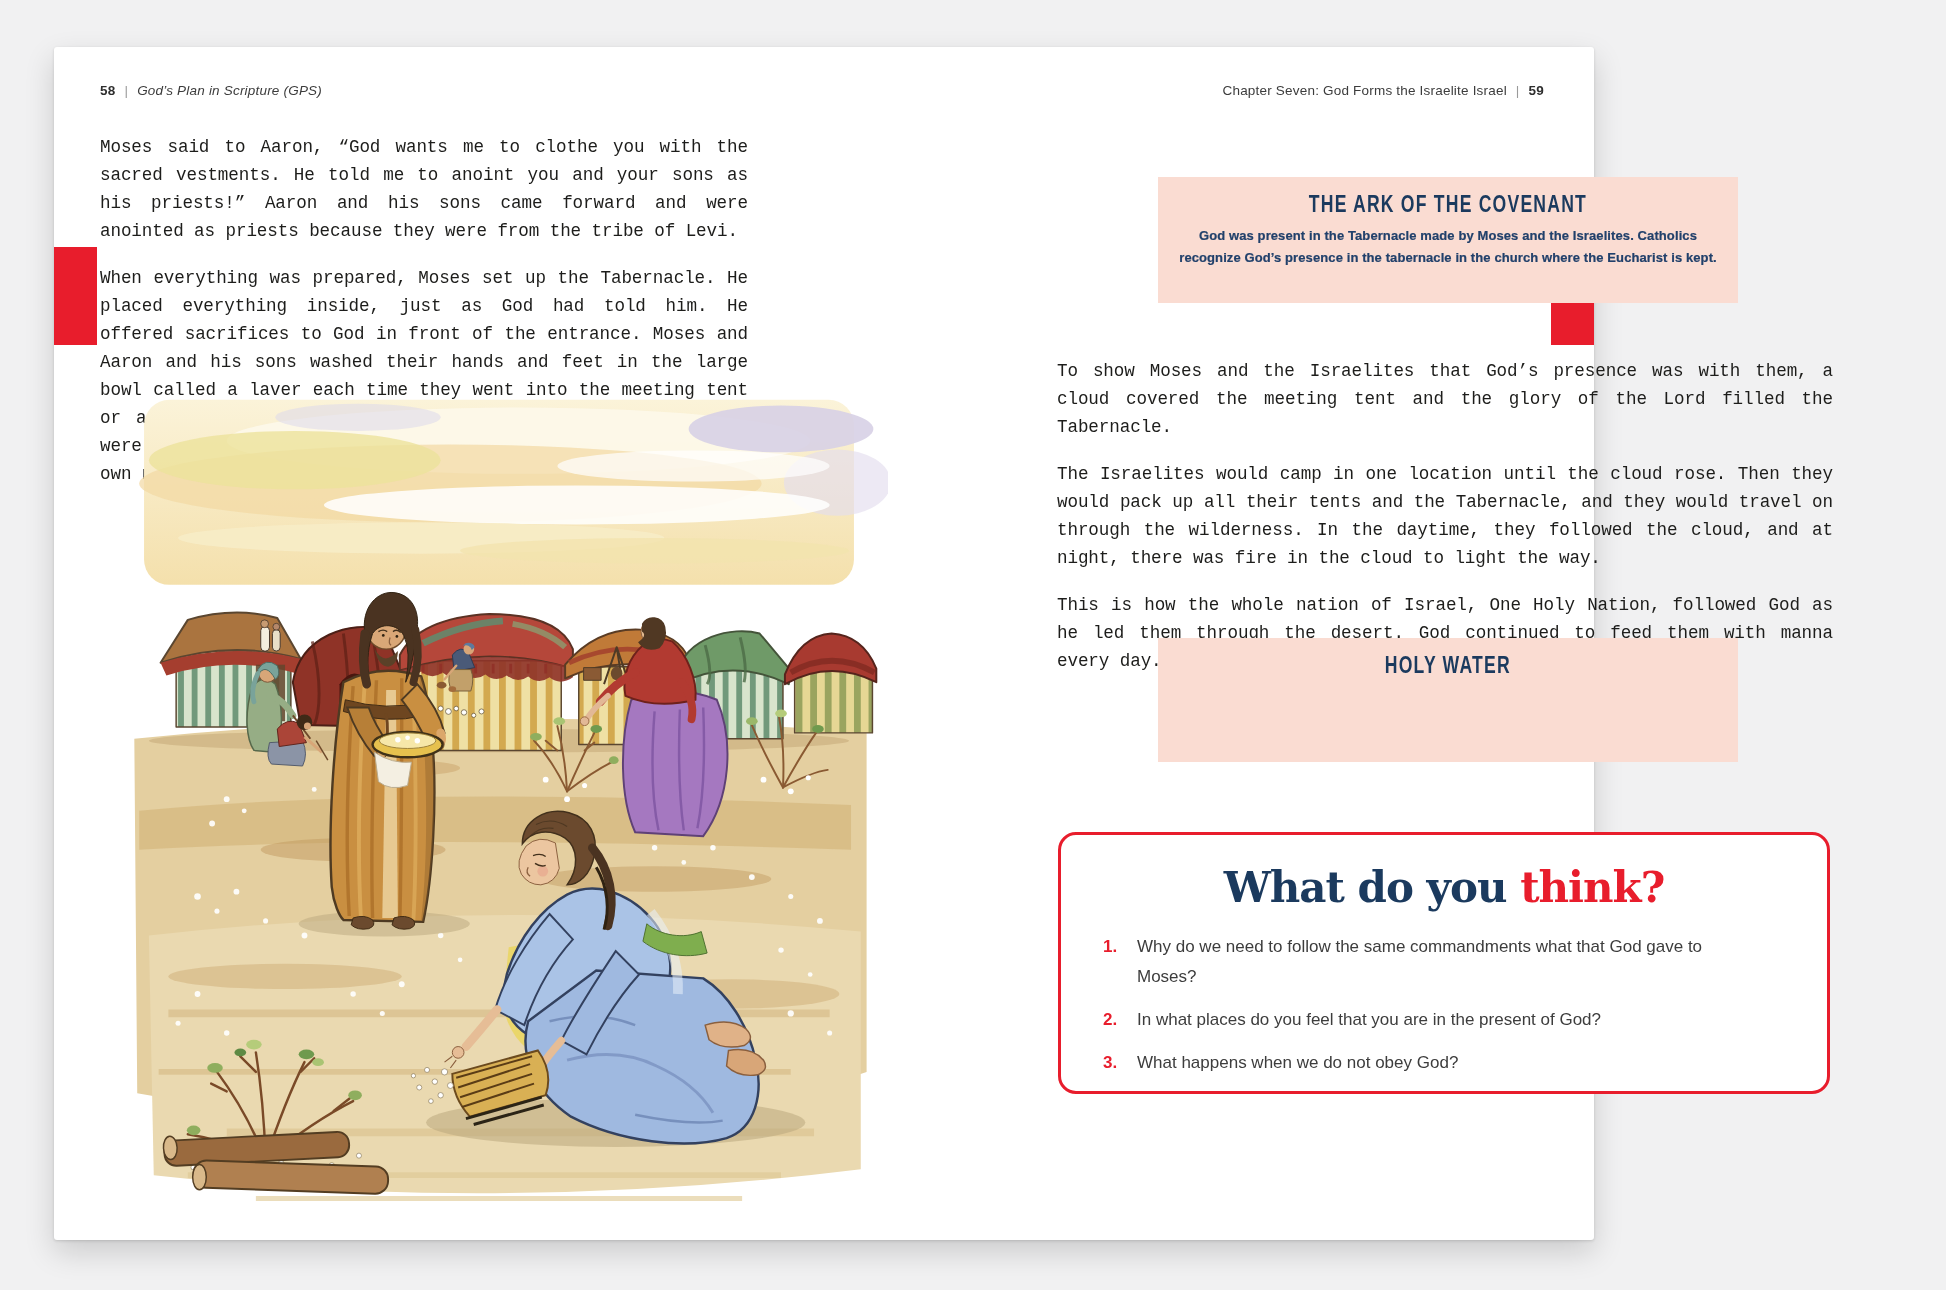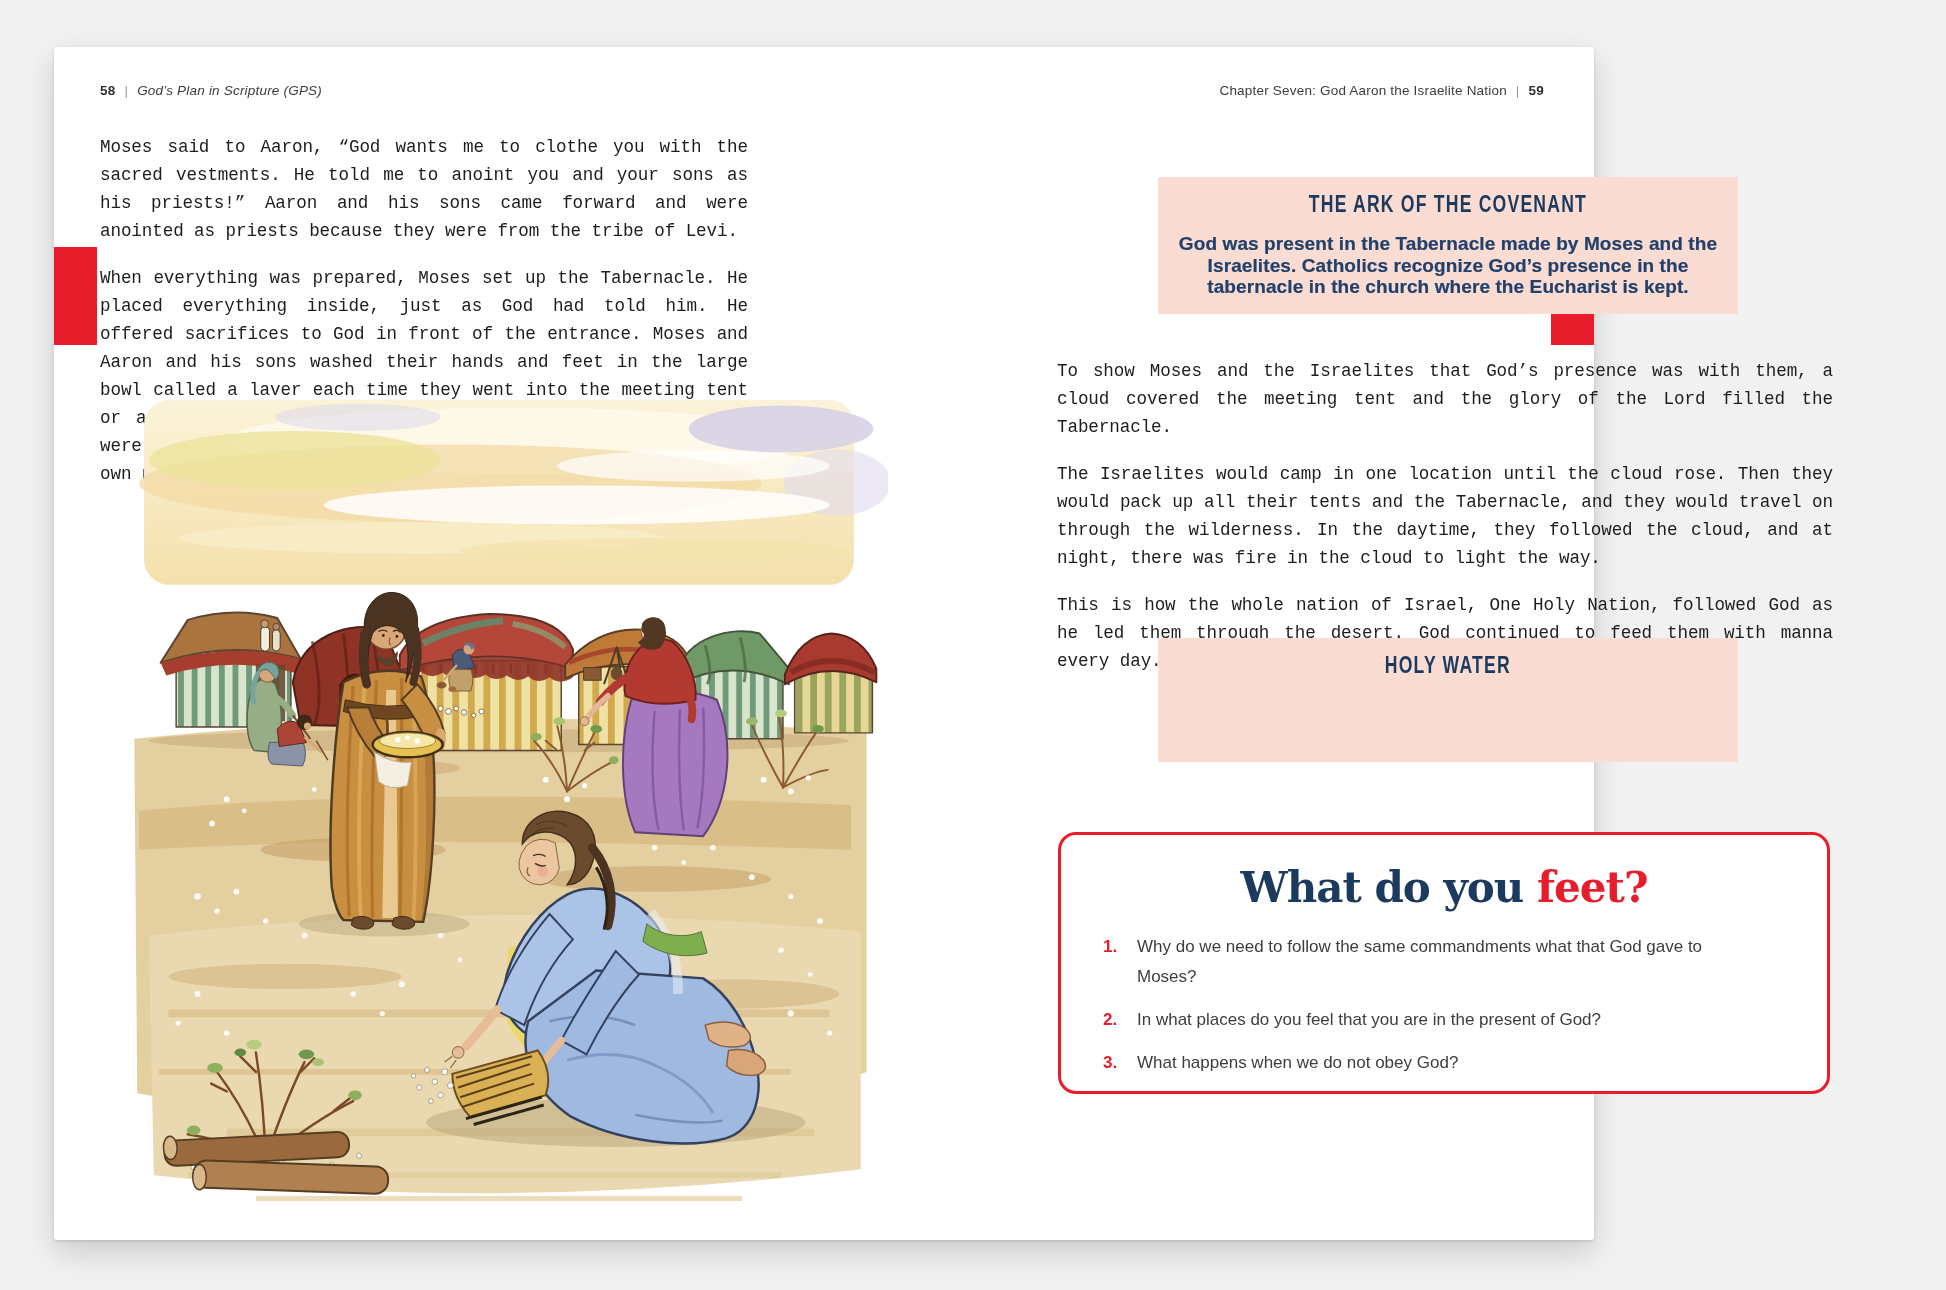--- a/index.html
+++ b/index.html
@@ -50,22 +50,22 @@
     position:absolute;left:1104px;width:580px;background:var(--box-pink);
     padding:15px 12px 16px;text-align:center;color:var(--navy);
   }
   .callout.ark{top:130px;min-height:126px;}
   .callout.holy{top:591px;min-height:124px;}
   .callout-title{
     display:inline-block;font-weight:bold;font-size:22px;letter-spacing:1.5px;
     transform:scale(.8,1.05);transform-origin:center;color:var(--navy);
     margin-bottom:7px;white-space:nowrap;
   }
-  .callout-body{font-size:19px;line-height:21.5px;font-weight:bold;
-    -webkit-text-stroke:.2px;color:#21406b;letter-spacing:.1px;margin-top:8px;}
+  .callout-body{font-size:13px;line-height:21.5px;font-weight:bold;
+    -webkit-text-stroke:.2px;color:#21406b;letter-spacing:.1px;}
 
   .think-box{
     position:absolute;left:1004px;top:785px;width:772px;height:262px;
     border:3.5px solid var(--accent-red);border-radius:18px;background:#fff;
     padding:28px 40px 0 40px;
   }
   .think-title{
     text-align:center;font-family:"DejaVu Serif", serif;font-weight:bold;
     font-size:42px;letter-spacing:-1px;color:var(--navy);margin-bottom:20px;
   }
@@ -80,21 +80,21 @@
 <div class="page">
 
   <div class="edge-tab left"></div>
   <div class="edge-tab right"></div>
 
   <div class="running-head rh-left">
     <span class="pagenum">58</span><span class="sep">|</span><span class="booktitle">God’s Plan in Scripture (GPS)</span>
   </div>
 
   <div class="running-head rh-right">
-    <span>Chapter Seven: God Aaron the Israelite Nation</span><span class="sep">|</span><span class="pagenum">59</span>
+    <span>Chapter Seven: God Forms the Israelite Israel</span><span class="sep">|</span><span class="pagenum">59</span>
   </div>
 
   <div class="serif-col col-left">
     <p>Moses said to Aaron, “God wants me to clothe you with the sacred vestments. He told me to anoint you and your sons as his priests!” Aaron and his sons came forward and were anointed as priests because they were from the tribe of Levi.</p>
     <p>When everything was prepared, Moses set up the Tabernacle. He placed everything inside, just as God had told him. He offered sacrifices to God in front of the entrance. Moses and Aaron and his sons washed their hands and feet in the large bowl called a laver each time they went into the meeting tent or approached the altar of sacrifice. This meant that they were approaching God, who is holy, while remembering their own need of cleansing.</p>
   </div>
 
   <figure class="illustration" role="img" aria-label="Watercolor illustration of Israelites gathering white manna from the desert ground in front of a row of striped tents. Moses, in a striped ochre robe, holds a golden bowl while a woman in a blue robe kneels and fills a woven basket; other figures stoop among shrubs.">
     <svg viewBox="0 0 800 850" preserveAspectRatio="none">
       <defs>
@@ -467,21 +467,21 @@
     <p>This is how the whole nation of Israel, One Holy Nation, followed God as he led them through the desert. God continued to feed them with manna every day.</p>
   </div>
 
   <div class="callout holy">
     <div class="callout-title">HOLY WATER</div>
   </div>
 
   <div class="think-box">
     <div class="think-title">
       <span>What do you</span>
-      <span class="accent">feet?</span>
+      <span class="accent">think?</span>
     </div>
     <div class="question">
       <span class="q-num">1.</span>
       <span class="q-text">Why do we need to follow the same commandments what that God gave to Moses?</span>
     </div>
     <div class="question">
       <span class="q-num">2.</span>
       <span class="q-text">In what places do you feel that you are in the present of God?</span>
     </div>
     <div class="question">

